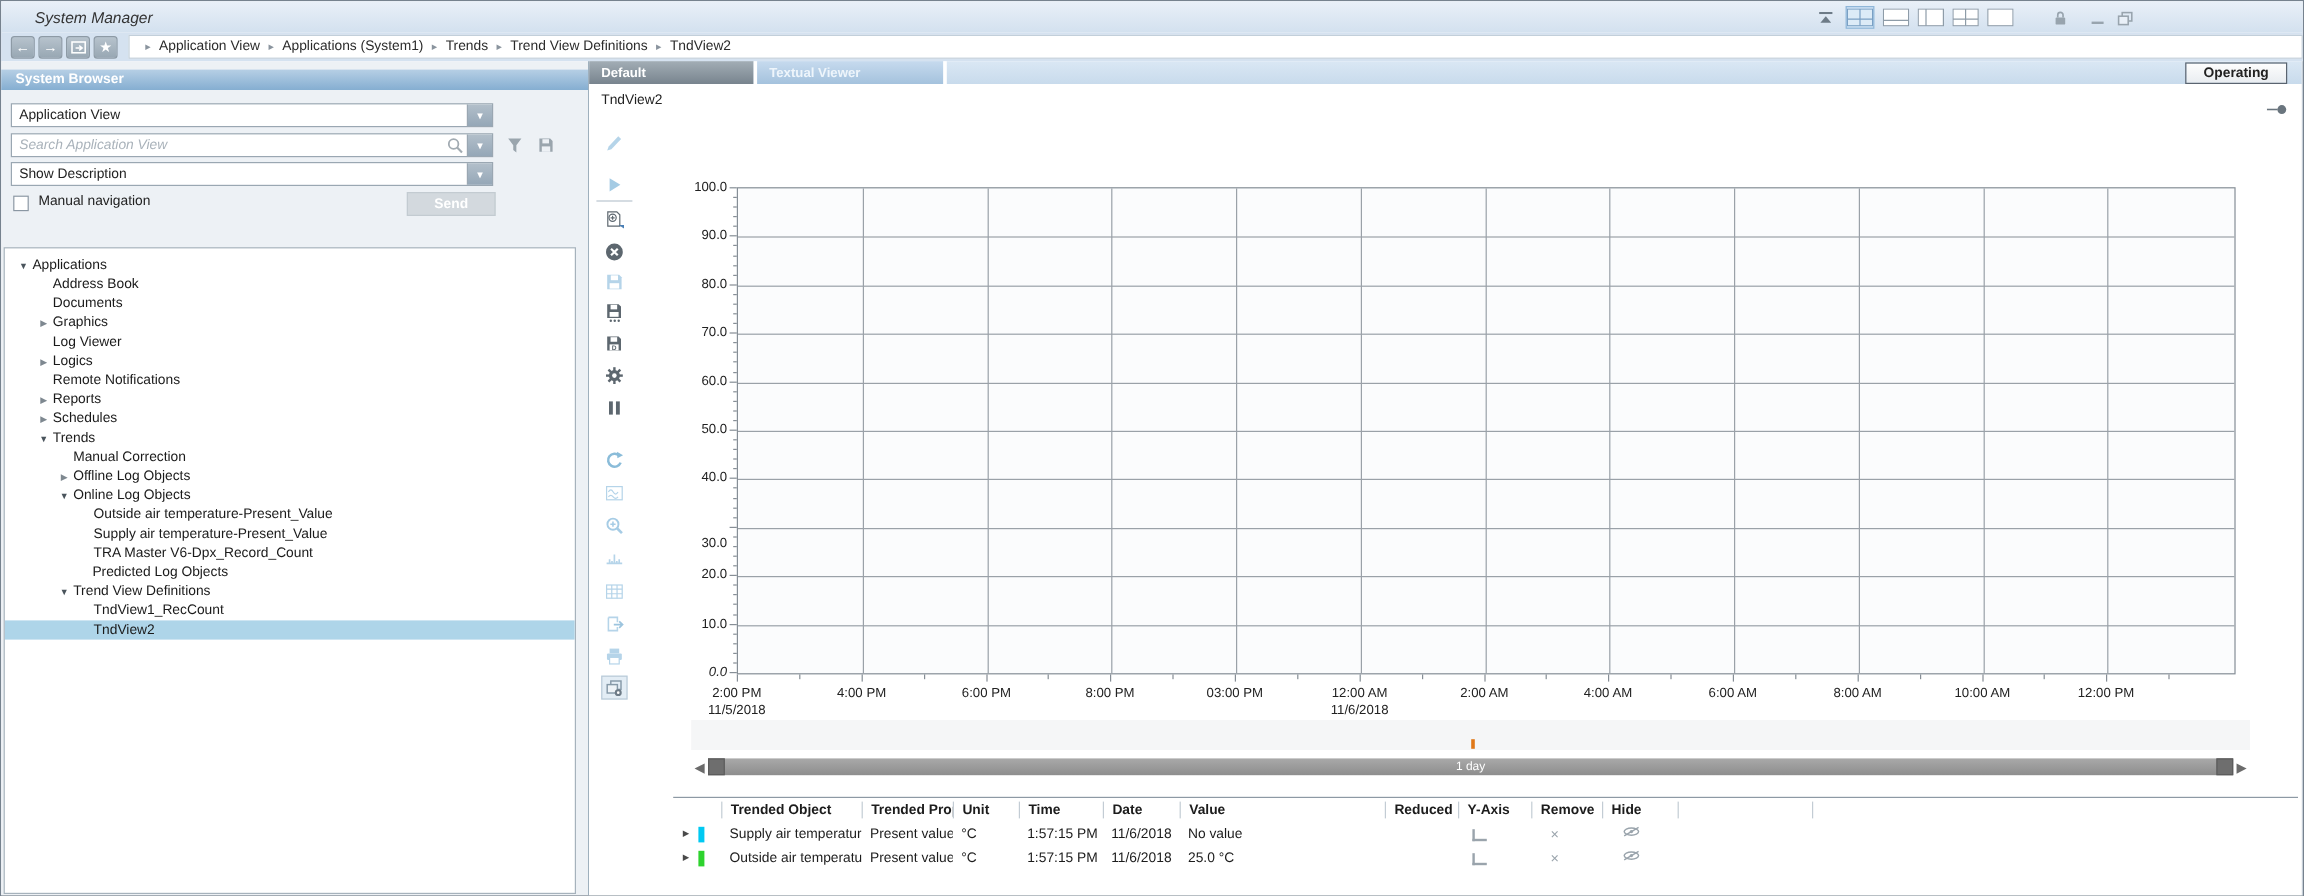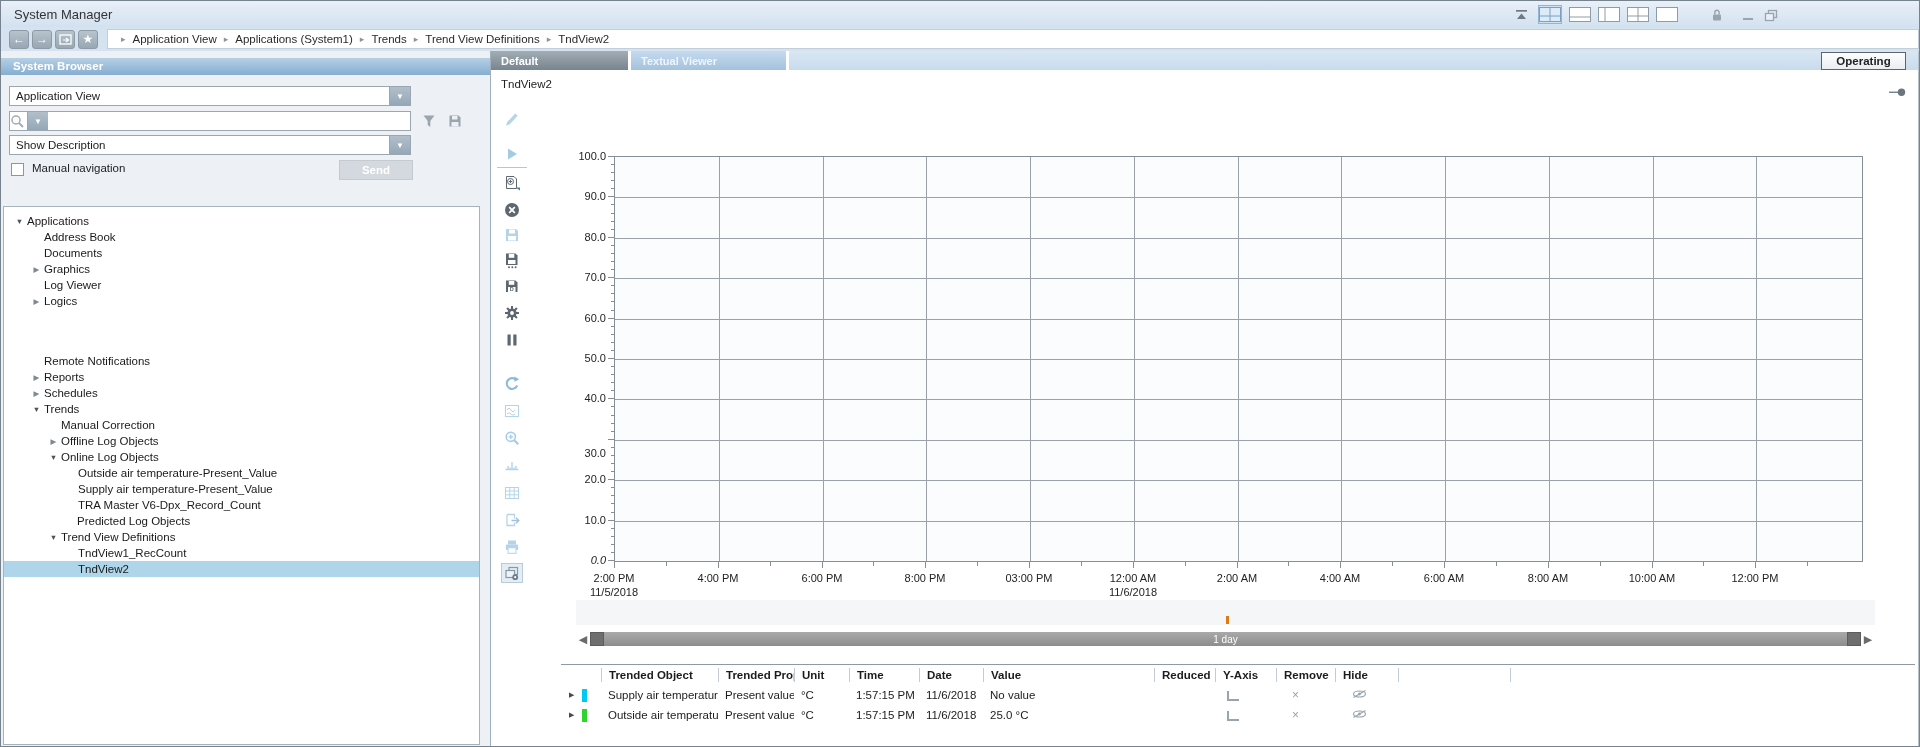--- a/index.html
+++ b/index.html
@@ -2,21 +2,21 @@
 <html><head>
 <meta charset="utf-8">
 <style>
   * { box-sizing: border-box; margin:0; padding:0; }
   body { width:1920px; height:747px; overflow:hidden; font-family:"Liberation Sans", sans-serif; background:#fff; }
   .abs { position:absolute; }
   .window { position:relative; width:1920px; height:747px; border:1px solid #76828e; display:flex; flex-direction:column; background:#fff; }
 
   
   .titlebar { height:26px; background:linear-gradient(#e9f0f8,#d3e1ef); display:flex; align-items:center; position:relative; flex:0 0 26px; }
-  .titlebar .title { margin-left:13px; font-size:13px; color:#333; }
+  .titlebar .title { margin-left:28px; font-size:13px; color:#333;font-style:italic; }
   .tb-icons { position:absolute; right:140px; top:4px; display:flex; align-items:center; }
   .tb-ic { display:inline-flex; align-items:center; justify-content:center; height:19px; margin-left:7px; }
   .tb-ic.sel { background:#cfe3f5; border:1px solid #8fb6d8; }
 
   
   .navrow { height:24px; background:#d5e2f0; display:flex; align-items:center; flex:0 0 24px; }
   .nav-btns { display:flex; margin-left:8px; }
   .nav-btn { width:20px; height:19px; margin-right:3px; border:1px solid #8d9aa5; border-radius:3px;
              background:linear-gradient(#b7c3cd,#98a7b3); color:#fff; font-size:12px; line-height:17px;
              text-align:center; display:inline-flex; align-items:center; justify-content:center; }
@@ -195,20 +195,21 @@
       <div class="sb-header">
         <span>System Browser</span>
       </div>
 
       <div class="field" style="top:35px">
         <span class="dd-text">Application View</span>
         <span class="dd-btn">▼</span>
       </div>
 
       <div class="field" style="top:60px">
+        <input placeholder="Search Application View" style="">
         <span style="display:flex;align-items:center;margin-right:3px;">
           <svg width="14" height="14">
               <circle cx="6" cy="6" r="4" fill="none" stroke="#a2abb2" stroke-width="1.5"></circle>
               <path d="M9 9 L13 13" stroke="#a2abb2" stroke-width="1.8"></path>
             </svg>
         </span>
         <span class="dd-btn">▼</span>
       </div>
 
       <span class="side-ic" style="left:420px">
@@ -251,21 +252,21 @@
             <span>Graphics</span>
           </div>
           <div class="trow" style="padding-left: 25px;">
             <span class="tarrow col"></span>
             <span>Log Viewer</span>
           </div>
           <div class="trow" style="padding-left: 25px;">
             <span class="tarrow col">▶</span>
             <span>Logics</span>
           </div>
-          <div class="trow" style="padding-left: 25px; margin-top: 44px;">
+          <div class="trow" style="padding-left: 25px;">
             <span class="tarrow col"></span>
             <span>Remote Notifications</span>
           </div>
           <div class="trow" style="padding-left: 25px;">
             <span class="tarrow col">▶</span>
             <span>Reports</span>
           </div>
           <div class="trow" style="padding-left: 25px;">
             <span class="tarrow col">▶</span>
             <span>Schedules</span>

